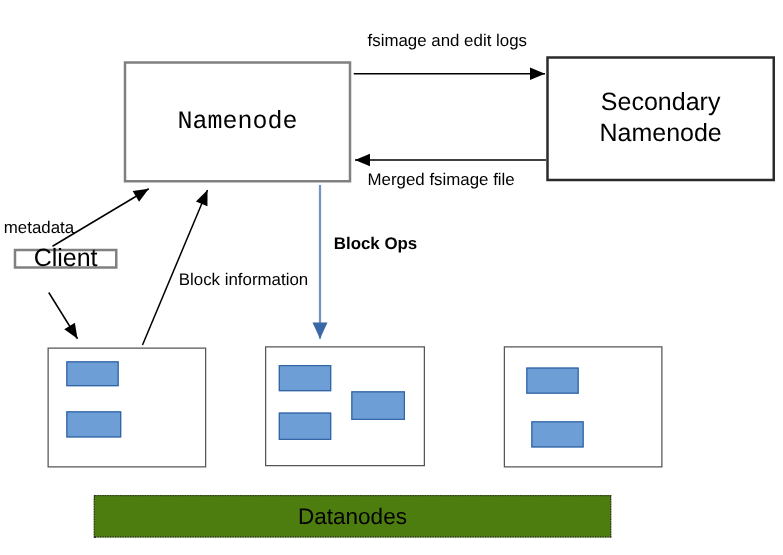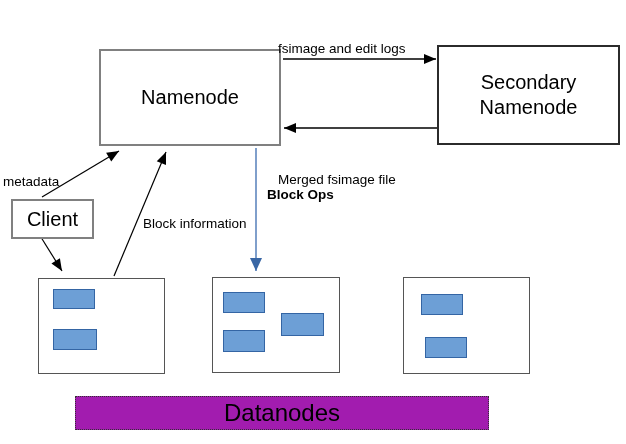--- a/index.html
+++ b/index.html
@@ -4,35 +4,35 @@
 <style>
   html,body{margin:0;padding:0;background:#fff;}
   #canvas{
     position:relative;width:626px;height:444px;background:#ffffff;
     font-family:"Liberation Sans",sans-serif;color:#000;overflow:hidden;
   }
   .node{
     position:absolute;background:#fff;display:flex;align-items:center;justify-content:center;
     text-align:center;box-sizing:border-box;
   }
-  #namenode{left:99px;top:49px;width:182px;height:97px;border:2px solid #808080;font-size:20px;}
+  #namenode{left:99px;top:49px;width:182px;height:97px;border:2px solid #808080;font-size:20px;font-family:Liberation Mono, monospace;}
   #secondary-namenode{left:437px;top:45px;width:183px;height:100px;border:2px solid #2b2b2b;font-size:20px;line-height:1.25;padding:14px 24px;}
-  #client{left:11px;top:199px;width:83px;height:40px;border:2px solid #808080;font-size:20px;}
+  #client{left:11px;top:199px;width:83px;height:16px;border:2px solid #808080;font-size:20px;}
   .datanode{position:absolute;border:1.5px solid #555;background:#fff;box-sizing:border-box;}
   #datanode-1{left:38px;top:278px;width:127px;height:96px;}
   #datanode-2{left:212px;top:277px;width:128px;height:96px;}
   #datanode-3{left:403px;top:277px;width:127px;height:97px;}
   .block{position:absolute;background:#6d9fd6;border:1.5px solid #3465a4;box-sizing:border-box;}
   #datanodes-group{
     position:absolute;left:75px;top:396px;width:414px;height:34px;border:1.5px dotted #333;
-    display:flex;align-items:center;justify-content:center;font-size:24px;box-sizing:border-box;background:#a21caf;
+    display:flex;align-items:center;justify-content:center;font-size:18px;box-sizing:border-box;background:#4d7c0f;
   }
   .edge-label{position:absolute;font-size:13.5px;white-space:nowrap;}
-  #label-fsimage{left:278px;top:25px;margin-top:16px;}
-  #label-merged{left:278px;top:136px;margin-top:36px;}
+  #label-fsimage{left:294px;top:25px;}
+  #label-merged{left:294px;top:136px;}
   #label-metadata{left:3px;top:174px;}
   #label-block-info{left:143px;top:216px;}
   #label-block-ops{left:267px;top:187px;font-weight:bold;}
   #arrow-layer{position:absolute;left:0;top:0;width:626px;height:444px;pointer-events:none;}
 </style>
 </head>
 <body>
 
 <div id="canvas">
 

